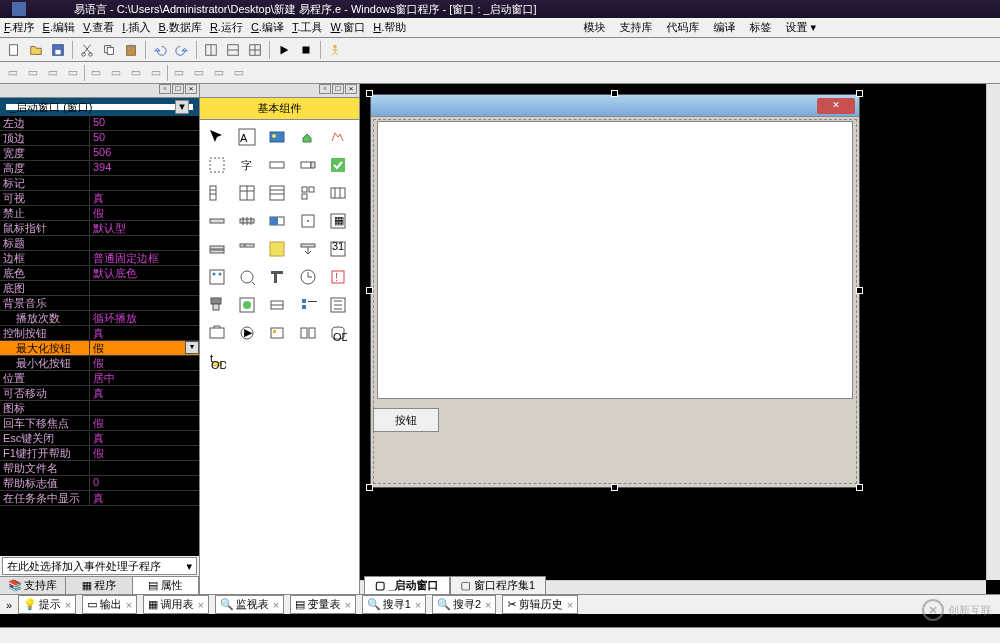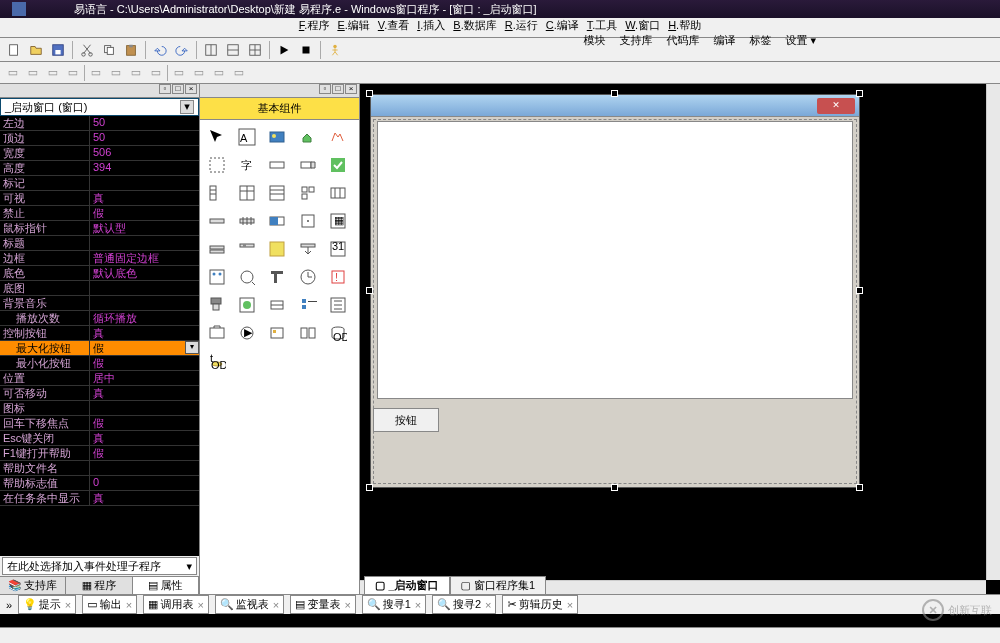--- a/index.html
+++ b/index.html
@@ -1,41 +1,41 @@
 <!DOCTYPE html>
 <html><head>
 <meta charset="utf-8">
 <style>
 * { margin: 0; padding: 0; box-sizing: border-box; font-family: "Microsoft YaHei", SimSun, sans-serif; font-size: 11px; }
 body { background: #000; width: 1000px; height: 643px; overflow: hidden; position: relative; }
 
 .titlebar { background: linear-gradient(#2a1a3a, #1a1028); height: 18px; color: #fff; padding: 2px 12px; display: flex; align-items: center; gap: 44px; }
 .titlebar .icon { width: 14px; height: 14px; background: #4a6aaa; margin-right: 4px; }
 
-.menubar { background: #f0f0f0; height: 20px; display: flex; align-items: center; padding: 0 4px; border-bottom: 1px solid #888; flex-direction: column; }
+.menubar { background: #f0f0f0; height: 20px; display: flex; align-items: center; padding: 0 4px; border-bottom: 1px solid #888; }
 .menubar .menu-left { display: flex; gap: 8px; }
 .menubar .menu-right { display: flex; gap: 14px; margin-left: auto; margin-right: 180px; }
 .menubar span { cursor: pointer; }
 .menubar .u { text-decoration: underline; }
 
 .toolbar { background: #f0f0f0; height: 24px; display: flex; align-items: center; padding: 0 4px; border-bottom: 1px solid #888; gap: 2px; }
 .toolbar .tb { width: 20px; height: 20px; border: 1px solid transparent; display: flex; align-items: center; justify-content: center; cursor: pointer; }
 .toolbar .sep { width: 1px; height: 18px; background: #aaa; margin: 0 2px; }
 .toolbar .tb svg { width: 14px; height: 14px; }
 
 .toolbar2 { background: #f0f0f0; height: 22px; display: flex; align-items: center; padding: 0 4px; border-bottom: 1px solid #888; gap: 2px; }
 .toolbar2 .tb2 { width: 18px; height: 18px; border: 1px solid transparent; display: flex; align-items: center; justify-content: center; opacity: 0.4; }
 
 .main { display: flex; height: 510px; background: #000; }
 
 .left-panel { width: 200px; background: #f0f0f0; display: flex; flex-direction: column; border-right: 1px solid #888; }
 .panel-header { background: #e0e0e0; height: 14px; display: flex; justify-content: flex-end; padding: 0 2px; border-bottom: 1px solid #888; font-size: 9px; }
 .panel-header .ctrl { width: 12px; height: 10px; border: 1px solid #888; margin-left: 1px; text-align: center; line-height: 8px; cursor: pointer; font-size: 8px; }
 
-.prop-dropdown { height: 18px; background: #fff; border: 1px solid #0c4a6e; display: flex; align-items: center; padding: 0 4px; }
+.prop-dropdown { height: 18px; background: #fff; border: 6px solid #0c4a6e; display: flex; align-items: center; padding: 0 4px; }
 .prop-dropdown .dd-arrow { margin-left: auto; width: 14px; height: 14px; background: #ddd; border: 1px solid #888; text-align: center; line-height: 10px; }
 
 .prop-grid { flex: 1; background: #000; overflow-y: auto; }
 .prop-row { display: flex; height: 15px; border-bottom: 1px solid #333; }
 .prop-row .pname { width: 90px; color: #d4a4d4; padding: 0 3px; border-right: 1px solid #333; overflow: hidden; white-space: nowrap; }
 .prop-row .pval { flex: 1; color: #d040d0; padding: 0 3px; overflow: hidden; white-space: nowrap; }
 .prop-row.indent .pname { padding-left: 16px; }
 .prop-row.selected { background: #ff8c00; }
 .prop-row.selected .pname, .prop-row.selected .pval { color: #000; }
 .prop-row.selected .dd-btn { width: 14px; height: 13px; background: #ddd; border: 1px solid #555; text-align: center; line-height: 10px; font-size: 8px; }

